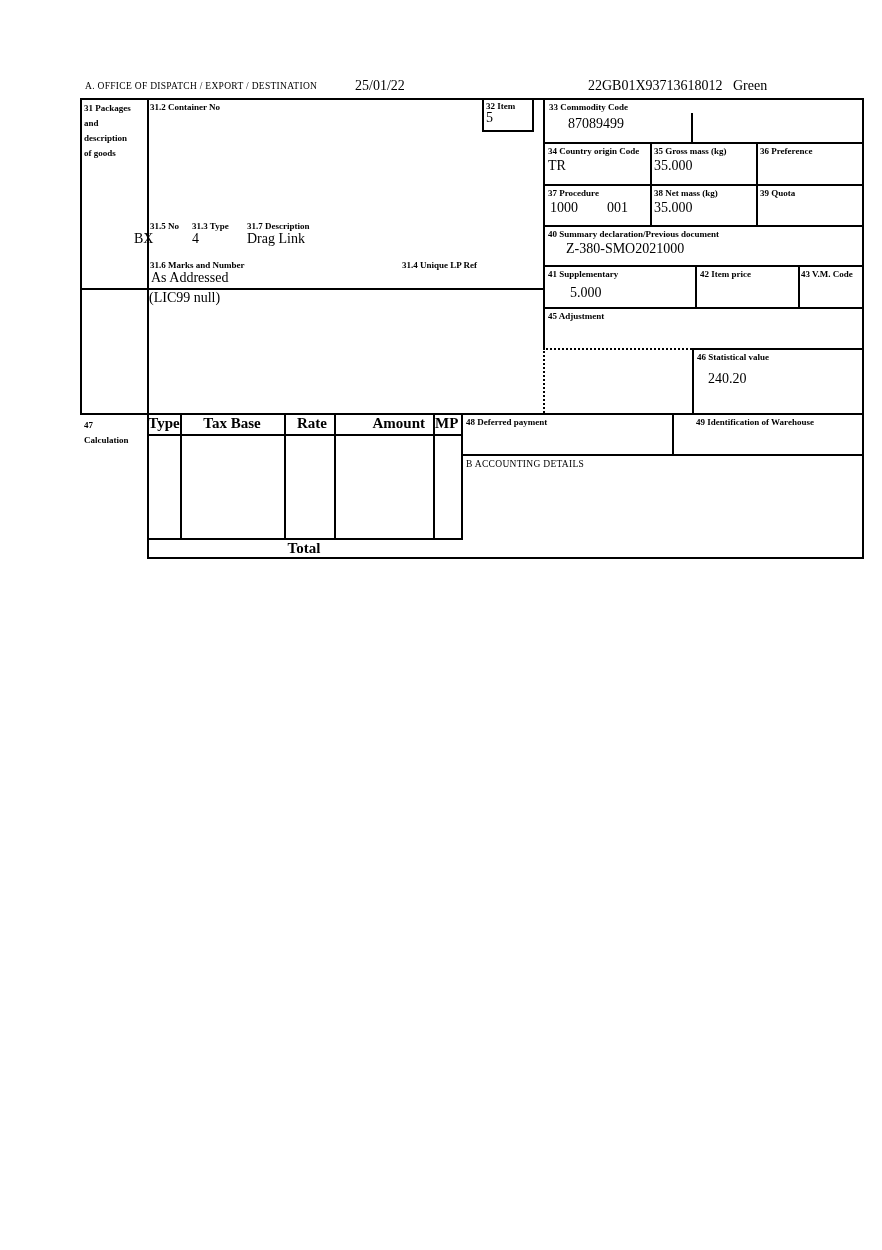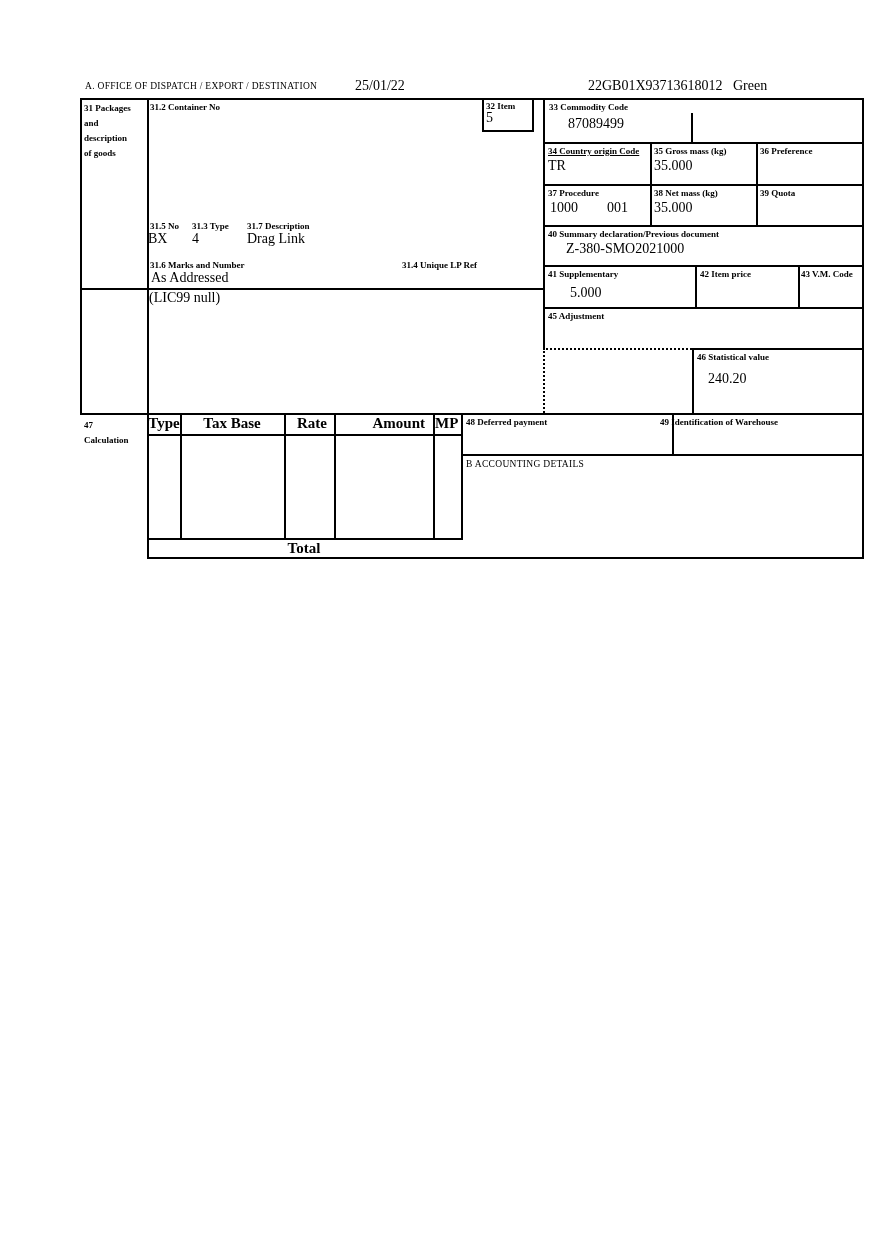--- a/index.html
+++ b/index.html
@@ -92,35 +92,35 @@
     <div>31 Packages</div>
     <div>and</div>
     <div>description</div>
     <div>of goods</div>
   </div>
   <div class="lbl" style="left:150px;top:102px;">31.2 Container No</div>
 
   <div class="lbl" style="left:150px;top:221px;">31.5 No</div>
   <div class="lbl" style="left:192px;top:221px;">31.3 Type</div>
   <div class="lbl" style="left:247px;top:221px;">31.7 Description</div>
-  <div class="val" style="left:148px;top:231px;">BX</div>
+  <div class="val" style="left:134px;top:231px;">BX</div>
   <div class="val" style="left:192px;top:231px;">4</div>
   <div class="val" style="left:247px;top:231px;">Drag Link</div>
 
   <div class="lbl" style="left:150px;top:260px;">31.6 Marks and Number</div>
   <div class="lbl" style="left:402px;top:260px;">31.4 Unique LP Ref</div>
   <div class="val" style="left:151px;top:270px;">As Addressed</div>
 
   <div class="lbl" style="left:486px;top:101px;">32 Item</div>
   <div class="val" style="left:486px;top:110px;">5</div>
 
   <div class="lbl" style="left:549px;top:102px;">33 Commodity Code</div>
   <div class="val" style="left:568px;top:116px;">87089499</div>
 
-  <div class="lbl" style="left:548px;top:146px;text-decoration:underline;">34 Country origin Code</div>
+  <div class="lbl" style="left:548px;top:146px;">34 Country origin Code</div>
   <div class="val" style="left:548px;top:158px;">TR</div>
   <div class="lbl" style="left:654px;top:146px;">35 Gross mass (kg)</div>
   <div class="val" style="left:654px;top:158px;">35.000</div>
   <div class="lbl" style="left:760px;top:146px;">36 Preference</div>
 
   <div class="lbl" style="left:548px;top:188px;">37 Procedure</div>
   <div class="val" style="left:550px;top:200px;">1000</div>
   <div class="val" style="left:607px;top:200px;">001</div>
   <div class="lbl" style="left:654px;top:188px;">38 Net mass (kg)</div>
   <div class="val" style="left:654px;top:200px;">35.000</div>
@@ -146,16 +146,16 @@
     <div>Calculation</div>
   </div>
   <div class="colhdr" style="left:148px;top:418px;width:32px;text-align:center;">Type</div>
   <div class="colhdr" style="left:182px;top:418px;width:100px;text-align:center;">Tax Base</div>
   <div class="colhdr" style="left:286px;top:418px;width:44px;text-align:right;padding-right:3px;">Rate</div>
   <div class="colhdr" style="left:336px;top:418px;width:93px;text-align:right;padding-right:4px;">Amount</div>
   <div class="colhdr" style="left:435px;top:418px;width:24px;text-align:left;">MP</div>
   <div class="colhdr" style="left:147px;top:543px;width:314px;text-align:center;">Total</div>
 
   <div class="lbl" style="left:466px;top:417px;">48 Deferred payment</div>
-  <div class="lbl" style="left:660px;top:417px;">49 Identification of Warehouse</div>
+  <div class="lbl" style="left:696px;top:417px;">49 Identification of Warehouse</div>
   <div class="hdr" style="left:466px;top:459px;">B ACCOUNTING DETAILS</div>
 
 </div>
 
 </body></html>

